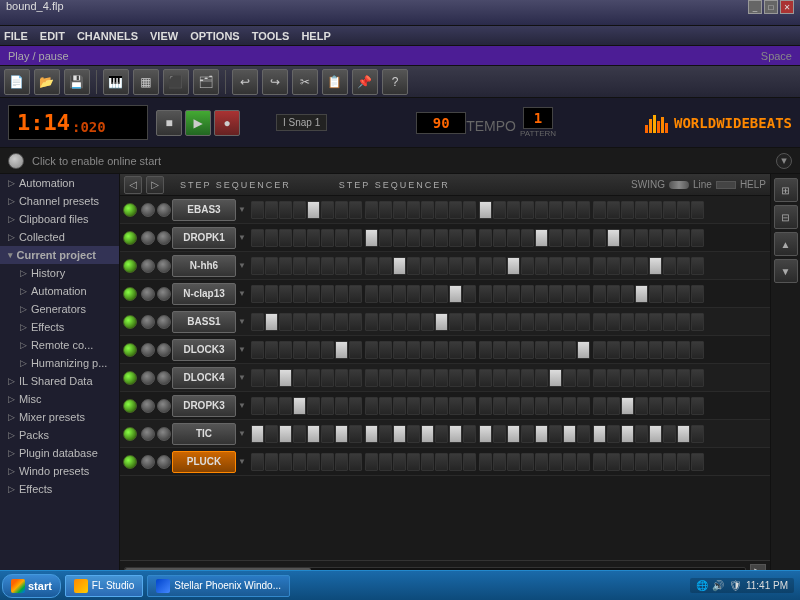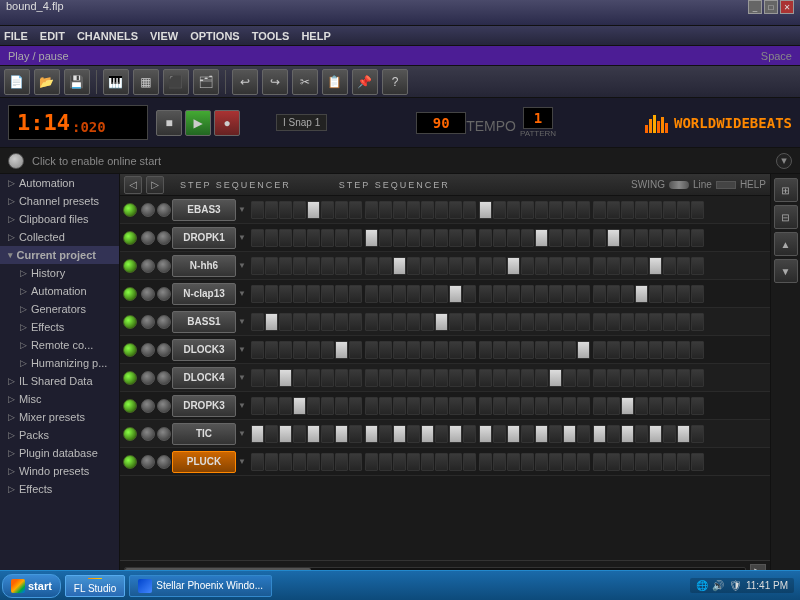--- a/index.html
+++ b/index.html
@@ -394,21 +394,20 @@
       font-size: 10px;
       height: 22px;
       display: flex;
       align-items: center;
       gap: 4px;
       cursor: pointer;
     }
     .taskbar-item.active {
       background: linear-gradient(to bottom, #4494d4, #2a6ab4);
       border-color: #55aaee;
-      flex-direction: column;
     }
     .taskbar-app-icon {
       width: 14px; height: 14px;
       border-radius: 2px;
     }
     .fl-icon {
       background: linear-gradient(135deg, #ff8800, #ffcc00);
     }
     .stellar-icon {
       background: linear-gradient(135deg, #0044cc, #4488ff);

